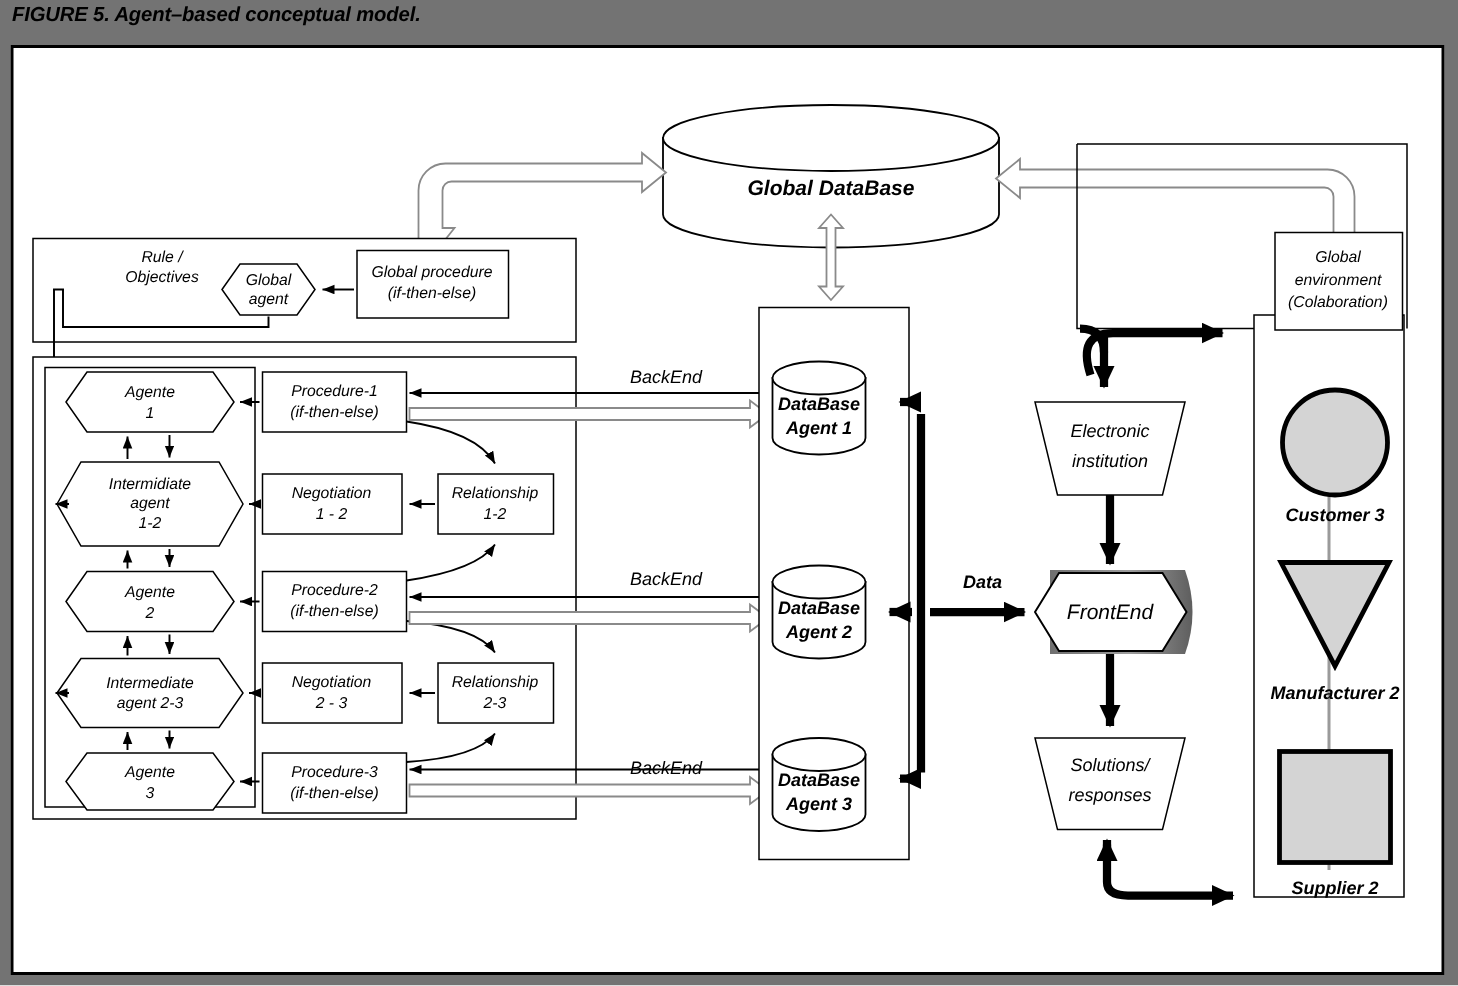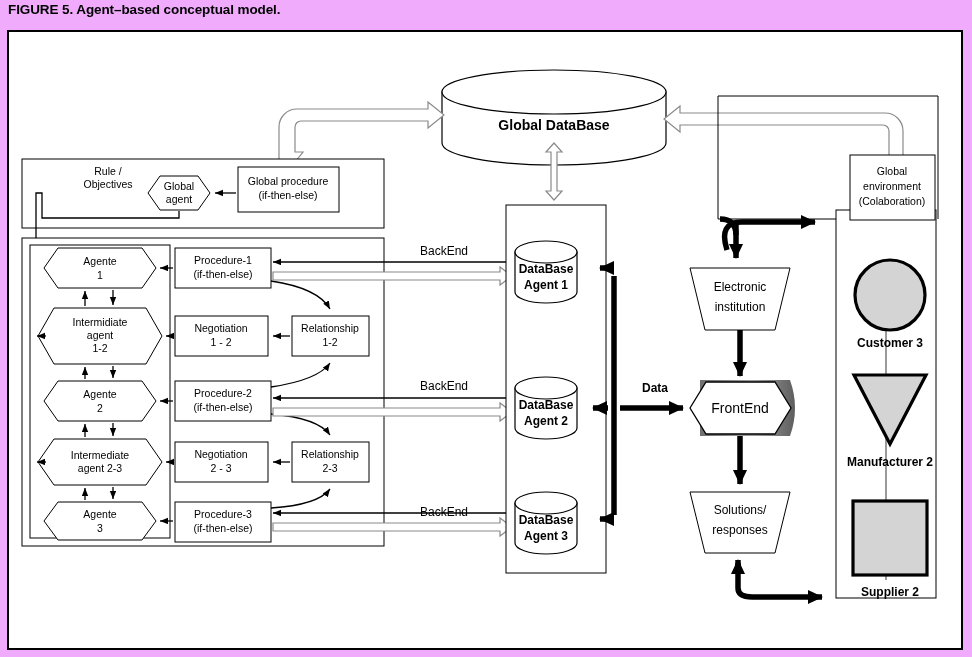--- a/index.html
+++ b/index.html
@@ -5,22 +5,23 @@
   html, body {
     margin: 0;
     padding: 0;
     background: #ffffff;
     font-family: "Liberation Sans", sans-serif;
   }
   #page {
     position: relative;
     width: 972px;
     height: 657px;
-    background: #f0abfc;
+    background: #737373;
     overflow: hidden;
+    font-style: italic;
   }
   #figure-caption {
     position: absolute;
     left: 8px;
     top: 2px;
     font-size: 13.5px;
     font-weight: bold;
     color: #000;
     letter-spacing: -0.1px;
     white-space: nowrap;

